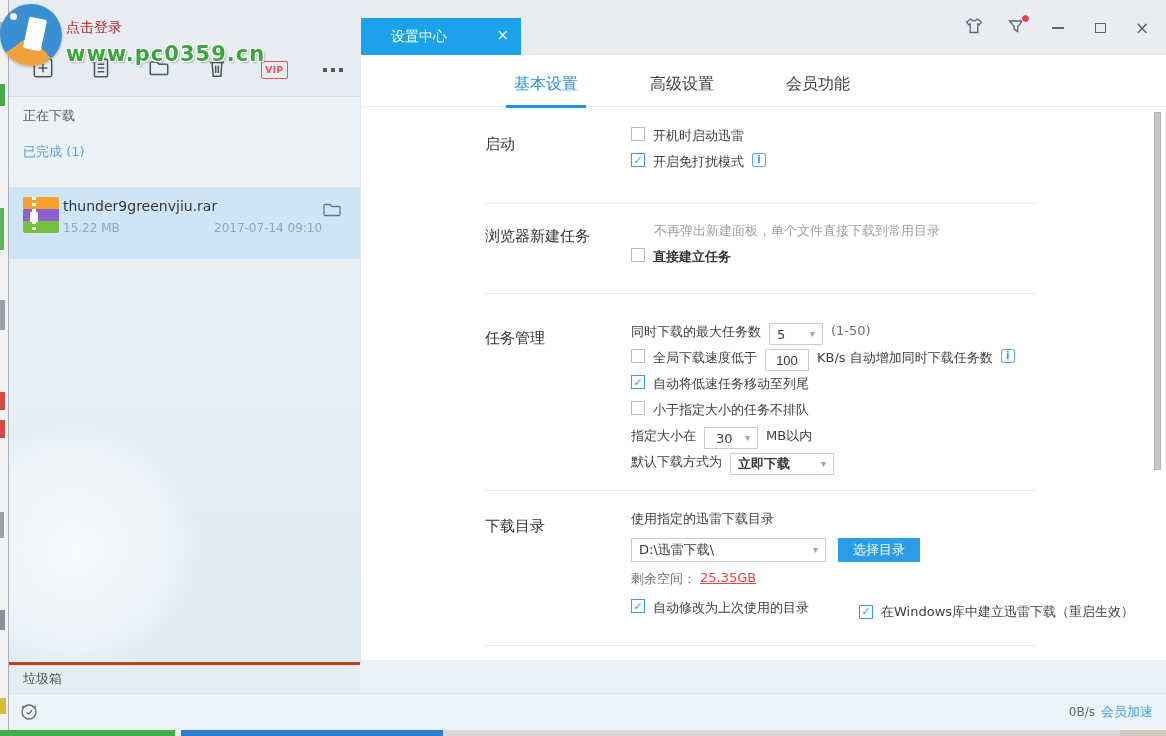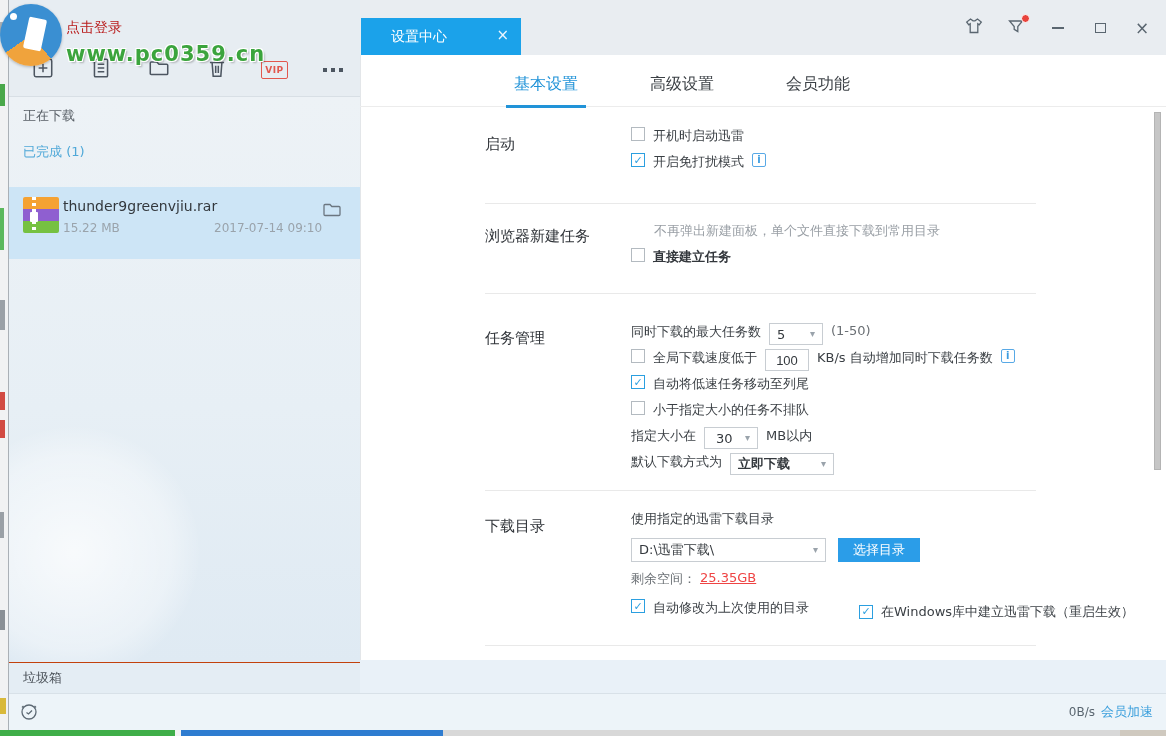--- a/index.html
+++ b/index.html
@@ -40,21 +40,21 @@
   .rar-icon .zip{position:absolute;left:9px;top:0;width:4px;height:36px;
                  background:repeating-linear-gradient(180deg,#fff 0 3px,rgba(255,255,255,0) 3px 6px);}
   .rar-icon .pull{position:absolute;left:7px;top:15px;width:8px;height:10px;background:#fff;border-radius:1px;}
   .dl-name { position:absolute; left:54px; top:11px; font-size:14px; color:#33383d; }
   .dl-size { position:absolute; left:54px; top:34px; font-size:12px; color:#9aa3ab; }
   .dl-date { position:absolute; left:205px; top:34px; font-size:12px; color:#9aa3ab; }
   .dl-folder { position:absolute; right:18px; top:14px; cursor:pointer; }
   .dl-folder svg { stroke:#6b7680; fill:none; stroke-width:1.3; }
 
   .trash-row { position:absolute; left:0; top:662px; width:351px; height:31px; background:#e4edf4;
-               border-top:1px solid #c2410c; display:flex; align-items:center; padding-left:14px;
+               border-top:3px solid #c2410c; display:flex; align-items:center; padding-left:14px;
                font-size:13px; color:#4a5158; cursor:pointer;font-family:Liberation Serif, serif; }
 
   
   .status-bar { position:absolute; left:0; top:693px; width:1158px; height:37px; background:#edf4f9; border-top:1px solid #d8e1e8; }
   .clock-btn { position:absolute; left:10px; top:8px; cursor:pointer; }
   .clock-btn svg { stroke:#5d6974; fill:none; stroke-width:1.3; }
   .speed-group { position:absolute; right:14px; top:0; height:36px; display:flex; align-items:center; gap:6px; }
   .speed-text { font-size:12px; color:#5a6670; }
   .member-link { font-size:13px; color:#3b9fdc; cursor:pointer; }
 

